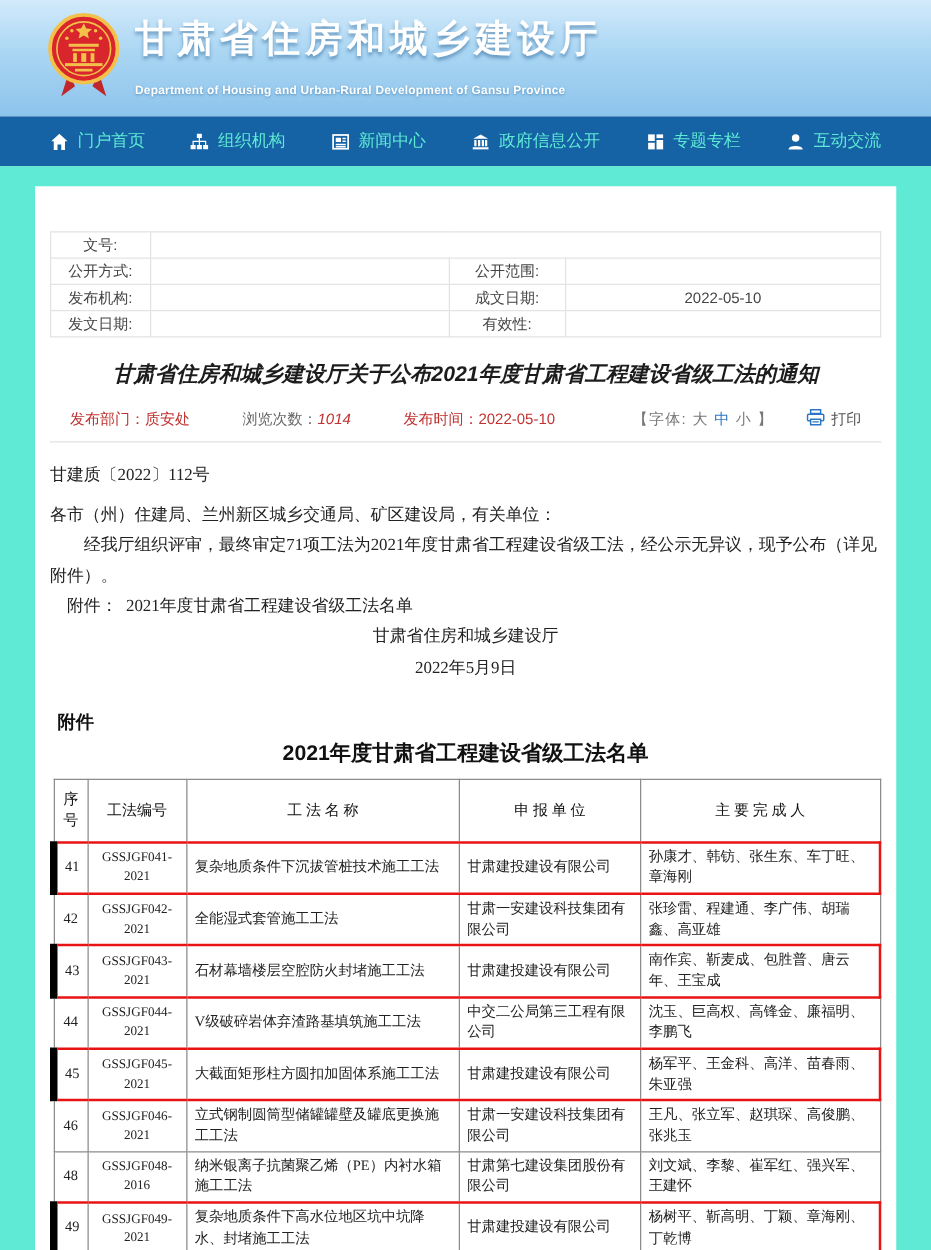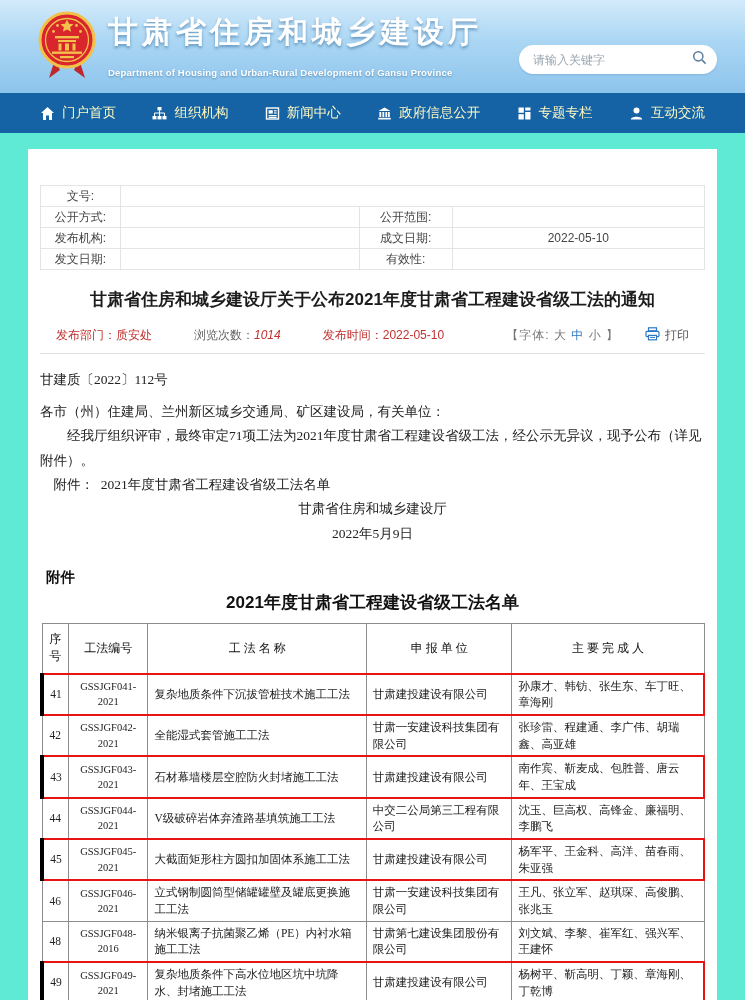--- a/index.html
+++ b/index.html
@@ -20,33 +20,33 @@
     text-shadow:0 1px 2px rgba(25,85,140,.5);}
   .search{ position:absolute; right:28px; top:45px; width:198px; height:29px;
     background:#fff; border-radius:15px; display:flex; align-items:center;
     padding:0 10px 0 14px; box-shadow:0 1px 2px rgba(50,100,150,.2);}
   .search input{ border:none; outline:none; flex:1; font-size:12px; color:#666;
     font-family:inherit; background:transparent;}
   .search input::placeholder{ color:#9aa6b0; }
   
   .nav{ height:40px; background:#1562a5; display:flex; align-items:center;
     justify-content:space-between; padding:0 40px;}
-  .nav-item{ display:flex; align-items:center; gap:7px; color:#fef9c3; font-size:13.5px;
+  .nav-item{ display:flex; align-items:center; gap:7px; color:#5eead4; font-size:13.5px;
     cursor:pointer; white-space:nowrap;}
   .nav-item svg{ display:block; }
   
   .main{ height:888px; padding:16px 28px; background:#5eead4; overflow:hidden;}
   .card{ background:#fff; height:100%; padding:36px 12px 0;}
   
   .meta-table{ width:100%; border-collapse:collapse; font-size:12px; color:#444;
     table-layout:fixed;}
   .meta-table td{ border:1px solid #e4e4e4; height:21px; text-align:center; padding:0 6px;}
   
   .art-title{ text-align:center; font-size:17px; font-weight:bold; color:#1c1c1c;
-    margin:18px 26px 10px; line-height:1.4;}
+    margin:18px 26px 10px; line-height:1.4;font-style:italic;}
   .art-meta{ display:flex; align-items:flex-end; font-size:12px; color:#666;
     padding:5px 16px 9px; border-bottom:1px solid #e2e2e2;}
   .art-meta .stat{ margin-right:42px; }
   .red{ color:#c03130; }
   .views{ color:#c03130; font-style:italic; }
   .font-ctl{ margin-left:auto; color:#777; letter-spacing:1px;}
   .font-ctl .mid{ color:#2b77c5; }
   .font-ctl span{ cursor:pointer; }
   .print{ margin-left:26px; display:flex; align-items:center; gap:5px; color:#555;
     cursor:pointer;}
@@ -62,21 +62,21 @@
     font-size:14.5px; color:#111; margin:22px 6px 4px;}
   .law-title{ text-align:center; font-weight:bold; font-size:17px; color:#111;
     margin:2px 0 9px; font-family:"Liberation Sans",sans-serif;}
   .law-table{ width:100%; border-collapse:collapse; font-family:"Liberation Serif","DejaVu Serif",serif;
     font-size:11.5px; color:#222;}
   .law-table th,.law-table td{ border:1px solid #8c8c8c; padding:3px 6px; line-height:1.45;}
   .law-table th{ font-weight:normal; font-size:12px; padding:7px 3px; color:#111;}
   .law-table td:nth-child(1),.law-table td:nth-child(2){ text-align:center; }
   .law-table td:nth-child(2){ font-size:10.5px; letter-spacing:0; }
   .law-table tr.hl td{ border-top:2px solid #e81414; border-bottom:2px solid #e81414; }
-  .law-table tr.hl td:first-child{ border-left:4px solid #000000;margin-top:14px; }
+  .law-table tr.hl td:first-child{ border-left:6px solid #000000;margin-top:14px; }
   .law-table tr.hl td:last-child{ border-right:2px solid #e81414;margin-top:37px; }
 </style>
 </head>
 <body>
 
 <div class="banner">
   <span>
     <svg width="58" height="72" viewBox="0 0 58 72">
       <path d="M17 50 L11 69 L22 61 Z" fill="#c0272d"></path>
       <path d="M41 50 L47 69 L36 61 Z" fill="#c0272d"></path>
@@ -93,29 +93,20 @@
       <rect x="27" y="34.5" width="4" height="7" fill="#f3c04a"></rect>
       <rect x="34.5" y="34.5" width="3" height="7" fill="#f3c04a"></rect>
       <rect x="14" y="42.5" width="30" height="2.4" fill="#f3c04a"></rect>
       <rect x="22" y="47" width="14" height="2.2" fill="#f3c04a"></rect>
     </svg>
   </span>
   <div class="site-names">
     <div class="site-title">甘肃省住房和城乡建设厅</div>
     <div class="site-sub">Department of Housing and Urban-Rural Development of Gansu Province</div>
   </div>
-  <div class="search">
-    <input type="text" placeholder="请输入关键字" style="">
-    <span>
-      <svg width="15" height="15" viewBox="0 0 15 15">
-        <circle cx="6.3" cy="6.3" r="4.6" fill="none" stroke="#5c7d99" stroke-width="1.5"></circle>
-        <line x1="9.9" y1="9.9" x2="13.6" y2="13.6" stroke="#5c7d99" stroke-width="1.5"></line>
-      </svg>
-    </span>
-  </div>
 </div>
 
 <div class="nav">
   <div class="nav-item">
     <span>
       <svg width="15" height="15" viewBox="0 0 15 15">
           <path d="M7.5 1 L14 7 H12 V14 H9 V9.5 H6 V14 H3 V7 H1 Z" fill="#fff"></path>
         </svg>
     </span>
     <span>门户首页</span>

